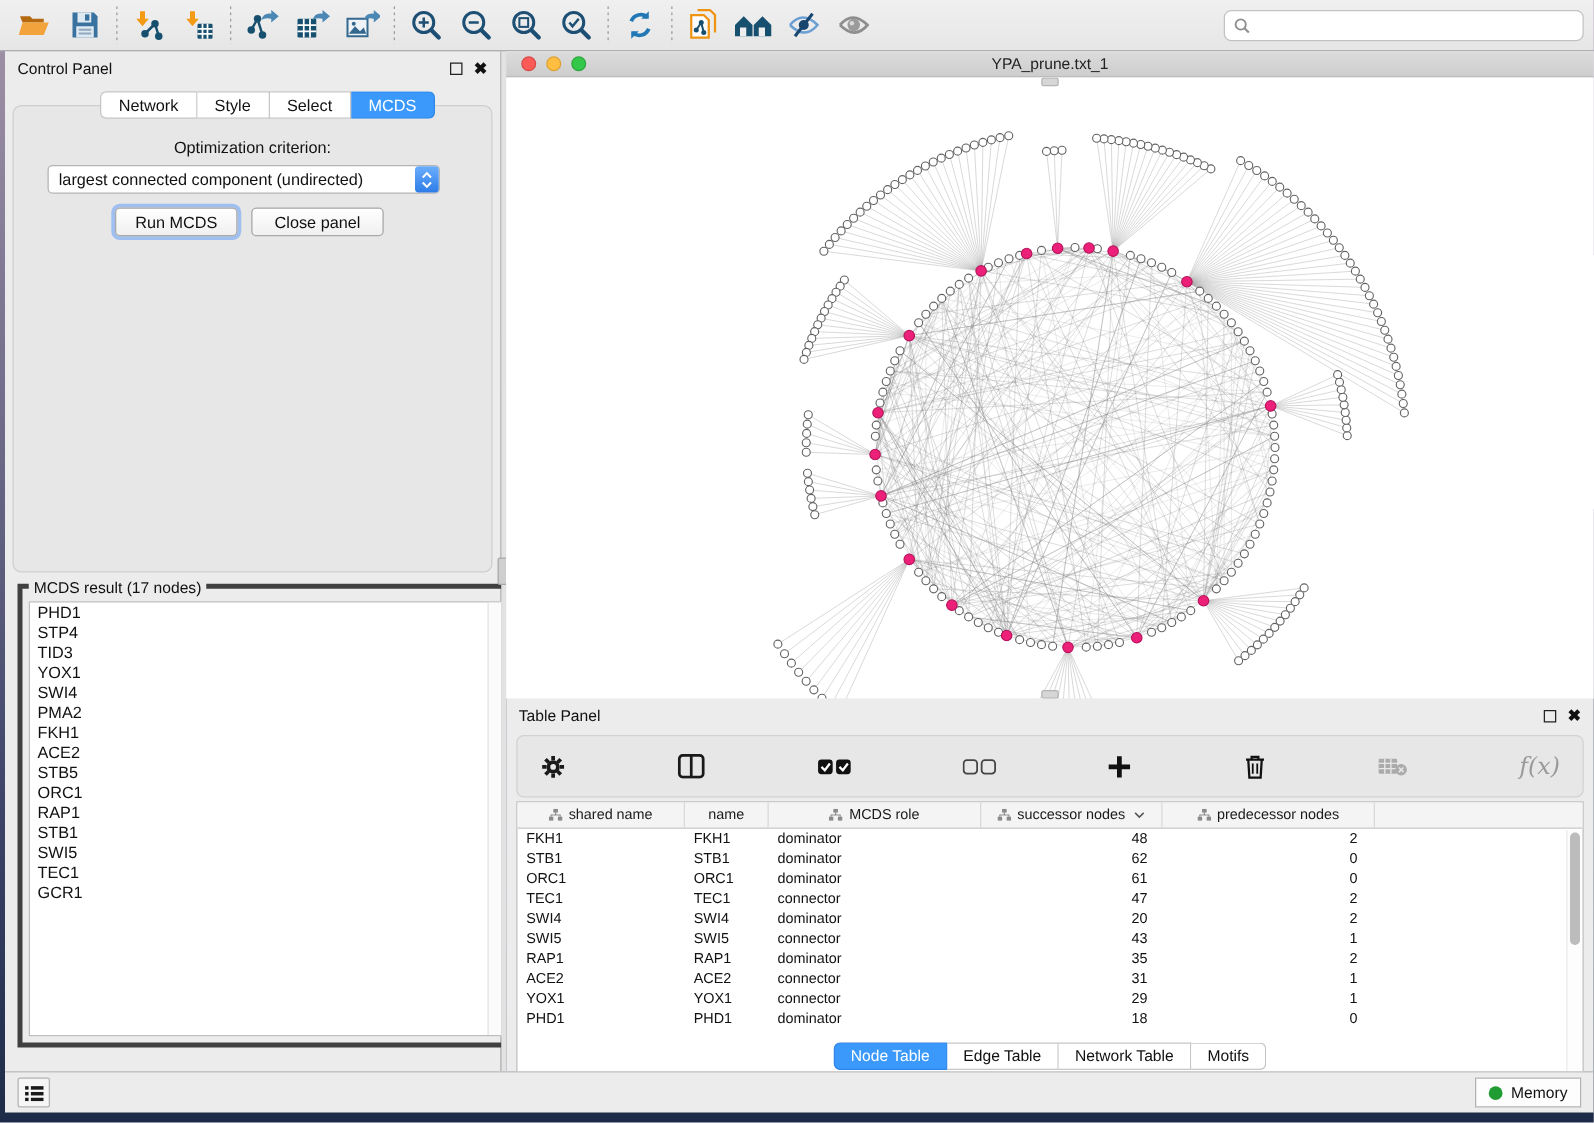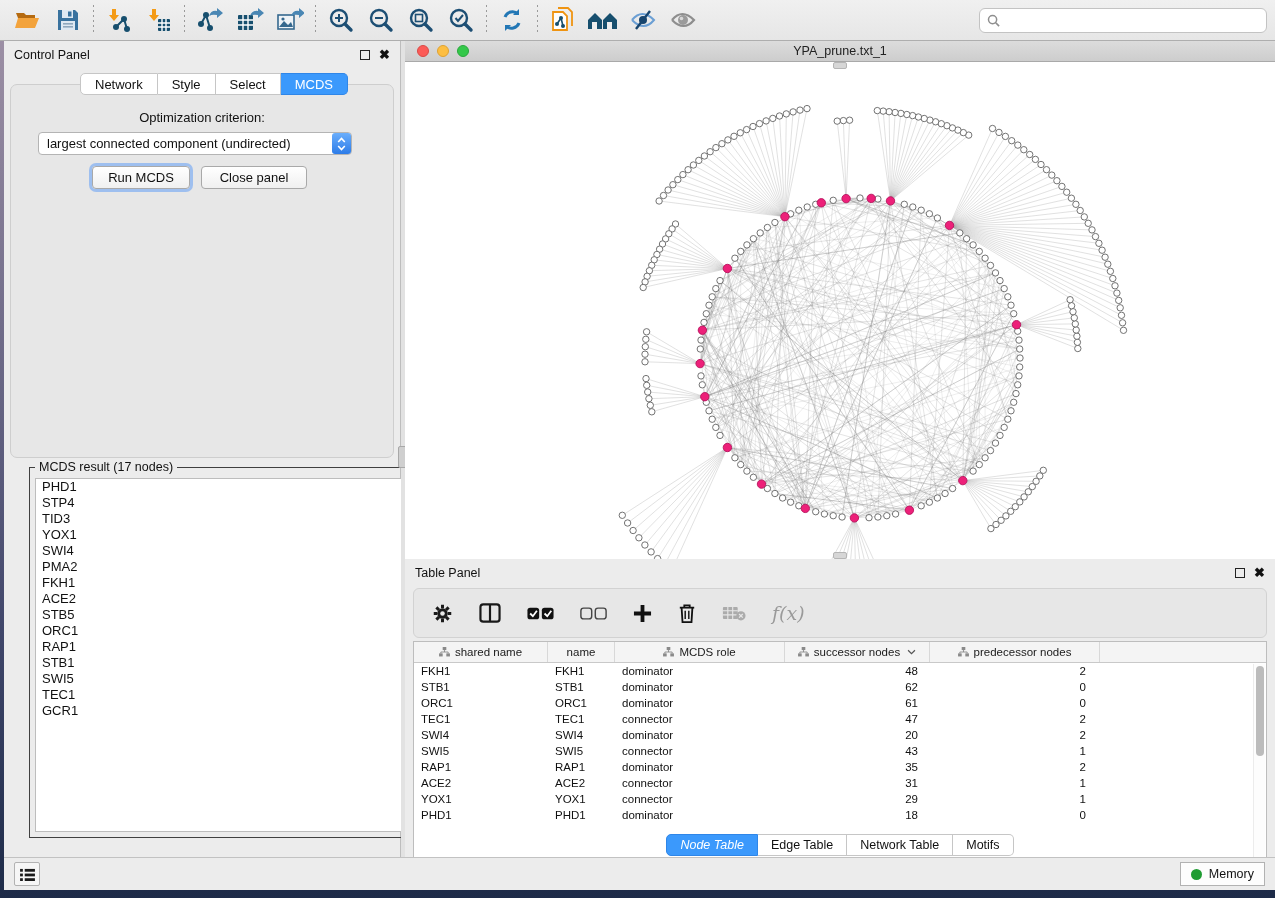--- a/index.html
+++ b/index.html
@@ -46,21 +46,21 @@
   #opt-select .sel-text { flex:1; padding:0 8px; white-space:nowrap; }
   #opt-select .stepper { width:19px; height:21px; border-radius:3px;
     background:linear-gradient(#6aaefc,#2d7ce8); display:flex; flex-direction:column;
     align-items:center; justify-content:center; color:#fff; }
   .stepper svg { display:block; }
   .btn { height:23px; background:linear-gradient(#ffffff,#f0f0f0); border:1px solid #a9a9a9;
     border-radius:4px; font-size:13px; display:flex; align-items:center; justify-content:center; }
   #run-btn { left:88px; top:125px; width:98px; box-shadow:0 0 0 3px rgba(110,165,245,.6); }
   #closepanel-btn { left:197px; top:125px; width:106px; }
 
-  #mcds-group { left:25px; top:426px; width:397px; height:371px; border:1px solid #404040; }
+  #mcds-group { left:10px; top:426px; width:397px; height:371px; border:4px solid #404040; }
   #mcds-legend { top:-8px; left:5px; background:#ececec; padding:0 4px; font-size:12.5px; position:absolute; }
   #mcds-list { position:absolute; left:5px; top:10px; right:5px; bottom:5px; background:#fff;
     border:1px solid #bdbdbd; font-size:13px; overflow:hidden; }
   #mcds-list .row { padding:0 6px; height:16px; line-height:16px; }
   #mcds-scroll { position:absolute; right:0; top:0; bottom:0; width:11px; background:#fbfbfb;
     border-left:1px solid #e4e4e4; }
 
   
   #v-splitter { left:401px; top:41px; width:4px; height:816px; background:#e2e2e2; }
   #v-splitter .grip { position:absolute; top:405px; left:-3px; width:9px; height:22px;
@@ -72,42 +72,42 @@
     display:flex; align-items:center; padding:0 12px; position:relative; }
   .tl { width:12px; height:12px; border-radius:50%; margin-right:8px; }
   #net-title { position:absolute; left:0; right:0; text-align:center; font-size:12.5px; color:#222; }
   #net-canvas { position:relative; width:870px; height:497px; background:#fff; overflow:hidden; }
   .h-grip { position:absolute; width:14px; height:7px; background:#d6d6d6; border:1px solid #b5b5b5;
     border-radius:2px; left:428px; }
 
   
   #table-panel { left:405px; top:559px; width:870px; height:298px; background:#ececec; }
   #tp-toolbar { left:8px; top:29px; width:854px; height:50px; background:#e7e7e7;
-    border:1px solid #d2d2d2; border-radius:6px; display:flex; align-items:center; padding:0 18px; gap:26px; }
+    border:1px solid #d2d2d2; border-radius:6px; display:flex; align-items:center; padding:0 18px; gap:26px;justify-content:space-between; }
   .tp-ic { display:flex; align-items:center; justify-content:center; }
   #fx-label { font-family:"DejaVu Serif", serif; font-style:italic; font-size:19px; color:#9a9a9a; }
 
   #data-table { left:8px; top:82px; width:854px; height:241px; background:#fff; border:1px solid #bdbdbd; }
   #thead { display:flex; height:21px; background:#f4f4f4; border-bottom:1px solid #c9c9c9; font-size:11.5px; }
   .th { display:flex; align-items:center; justify-content:center; gap:5px; border-right:1px solid #d8d8d8;
     position:relative; color:#1a1a1a; }
   .th .sort { margin-left:2px; }
   #tbody .tr { display:flex; height:16px; font-size:11.5px; align-items:center; }
   .td { padding:0 7px; overflow:hidden; white-space:nowrap; }
   .num { text-align:right; }
   #table-scroll { position:absolute; right:1px; top:22px; bottom:1px; width:12px; background:#fdfdfd;
     border-left:1px solid #ececec; }
   #table-thumb { position:absolute; left:2px; top:2px; width:8px; height:90px; background:#bcbcbc; border-radius:4px; }
 
   #bottom-tabs { left:0; right:0; top:275px; display:flex; justify-content:center; }
   .bt-tab { height:22px; padding:0 13px; background:#fff; border:1px solid #c6c6c6; border-left:none;
     font-size:12.5px; display:flex; align-items:center; }
   .bt-tab:first-child { border-left:1px solid #c6c6c6; border-radius:5px 0 0 5px; }
   .bt-tab:last-child { border-radius:0 5px 5px 0; }
-  .bt-tab.active { background:#3b99fc; border-color:#2f86e8; color:#fff;font-style:italic; }
+  .bt-tab.active { background:#3b99fc; border-color:#2f86e8; color:#fff; }
 
   
   #status-bar { left:4px; top:857px; width:1271px; height:33px; background:#ececec;
     border-top:1px solid #c2c2c2; display:flex; align-items:center; padding:0 10px; }
   #list-btn { width:26px; height:24px; background:#f6f6f6; border:1px solid #b2b2b2; border-radius:2px;
     display:flex; align-items:center; justify-content:center; }
   #memory-btn { margin-left:auto; height:24px; padding:0 10px; background:#fdfdfd; border:1px solid #b2b2b2;
     display:flex; align-items:center; gap:7px; font-size:12.5px; }
   #memory-dot { width:11px; height:11px; border-radius:50%; background:#1f9c32; }
 </style>

